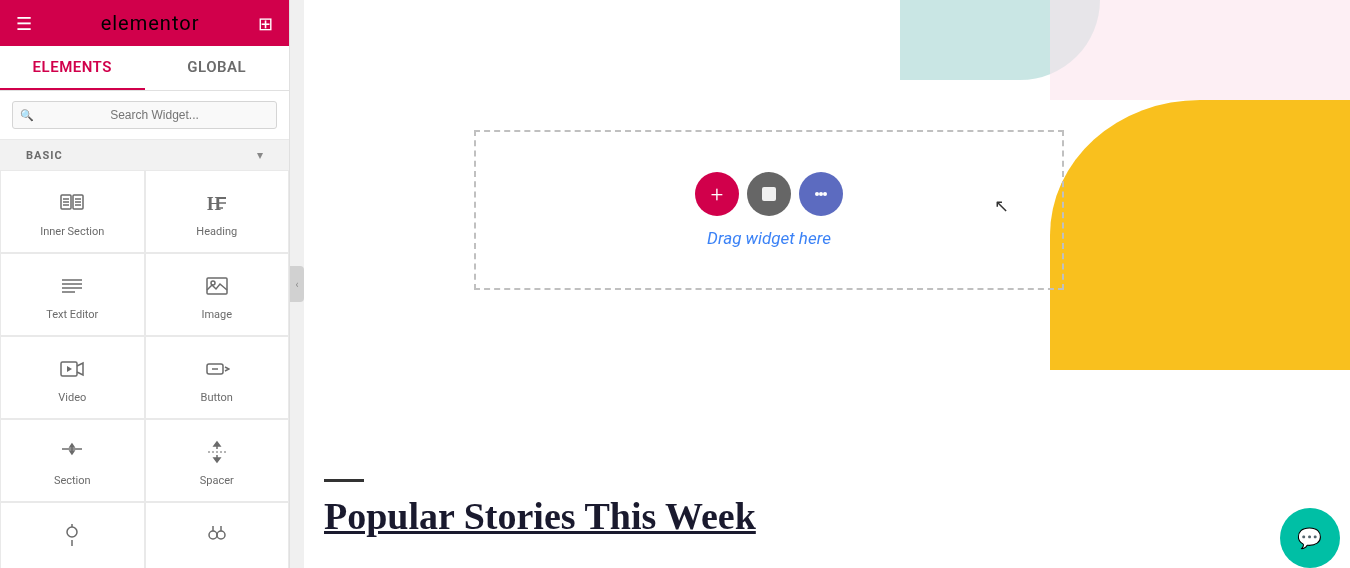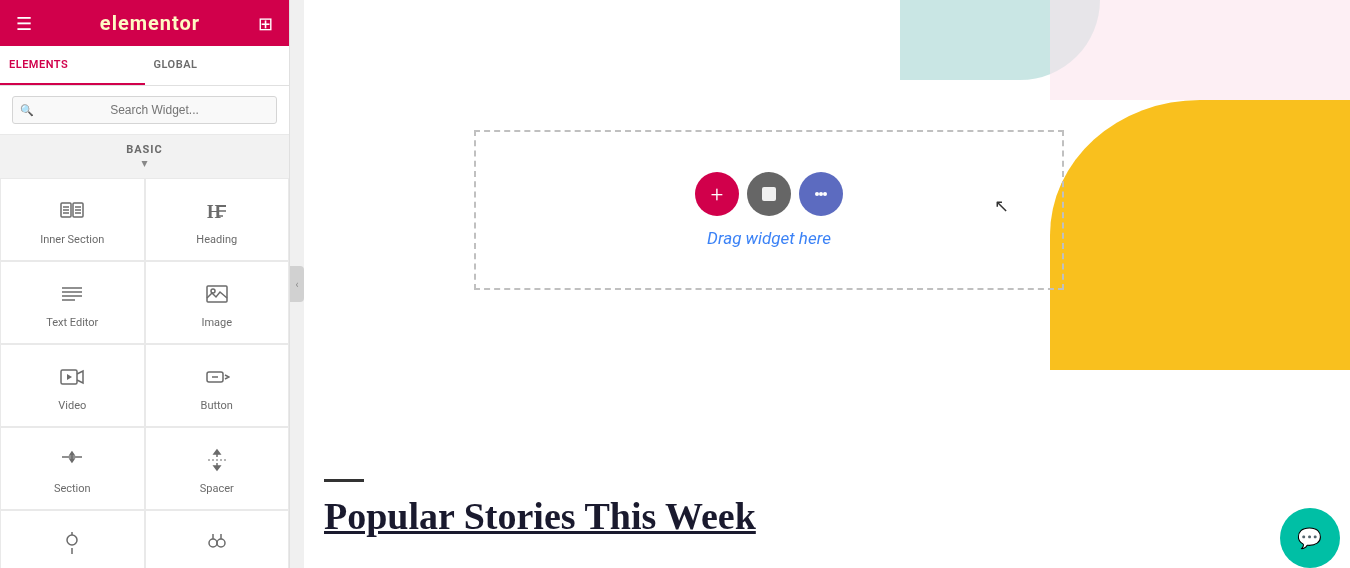--- a/index.html
+++ b/index.html
@@ -21,33 +21,33 @@
       background: #d1004b;
       display: flex;
       align-items: center;
       justify-content: space-between;
       padding: 0 16px;
       height: 46px;
       flex-shrink: 0;
     }
 
     .hamburger-icon { color: #fff; font-size: 18px; cursor: pointer; }
-    .elementor-logo { color: #fef9c3; font-size: 20px; font-weight: bold; letter-spacing: 1px; margin-left: 10px; }
+    .elementor-logo { color: #000000; font-size: 20px; font-weight: normal; letter-spacing: 1px; margin-left: 10px; }
     .grid-icon { color: #fff; font-size: 18px; cursor: pointer; }
 
     .sidebar-tabs {
       display: flex;
       border-bottom: 1px solid #e0e0e0;
       flex-shrink: 0;
     }
     .sidebar-tab {
       flex: 1;
-      text-align: left;
+      text-align: center;
       padding: 12px 9px;
-      font-size: 11px;
+      font-size: 15px;
       font-weight: 600;
       color: #6b6b6b;
       cursor: pointer;
       letter-spacing: 0.5px;
       border-bottom: 2px solid transparent;
     }
     .sidebar-tab.active {
       color: #d1004b;
       border-bottom: 2px solid #d1004b;
     }
@@ -80,24 +80,23 @@
       transform: translateY(-50%);
       font-size: 11px;
       color: #aaa;
       z-index: 1;
     }
 
     .section-header {
       display: flex;
       align-items: center;
       justify-content: space-between;
-      padding: 8px 14px;
+      padding: 8px 26px;
       background: #f2f2f2;
       flex-shrink: 0;
-      flex-direction: column;
     }
     .section-title {
       font-size: 11px;
       font-weight: 700;
       color: #6b6b6b;
       letter-spacing: 1px;
     }
     .section-chevron { font-size: 12px; color: #888; }
 
     .widget-grid {

